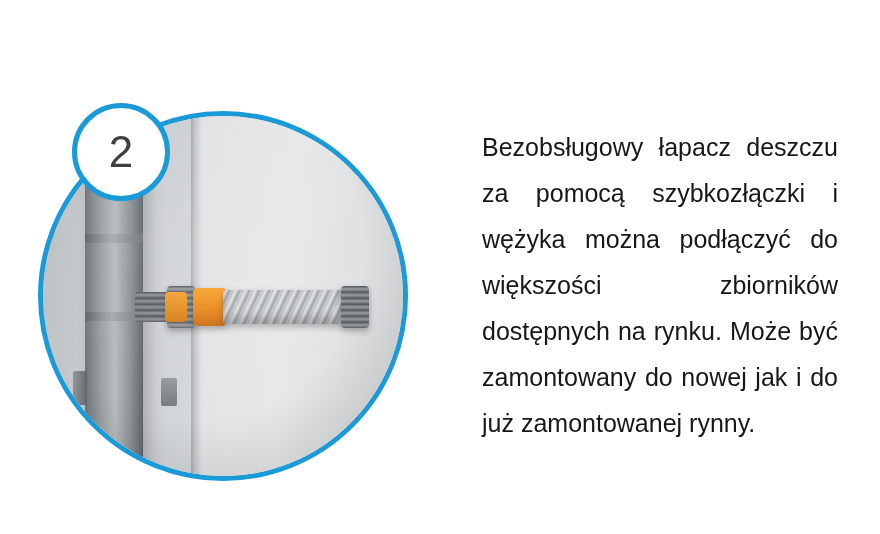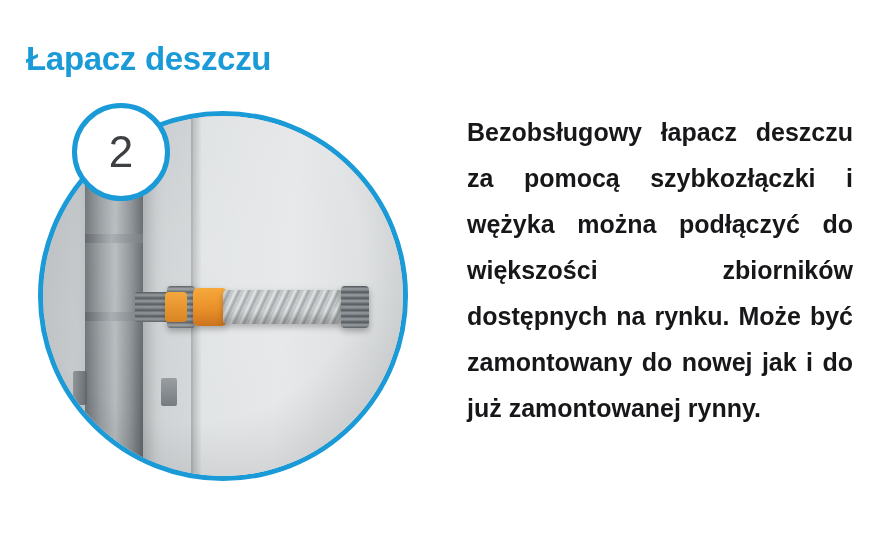--- a/index.html
+++ b/index.html
@@ -224,28 +224,27 @@
     position: absolute;
     left: 466px;
     top: 108px;
     width: 388px;
     font-size: 25px;
     line-height: 46px;
     color: #17171a;
     text-align: justify;
     text-justify: inter-word;
   }
-  .body-text p { margin: 1px; font-weight: bold; }
+  .body-text p { margin: 16px; }
 </style>
 </head>
 <body>
 
 <div id="page-root">
 
-  <h1 class="page-title">Łapacz deszczu</h1>
 
   <div class="figure-wrap">
 
     <div class="photo-circle">
       <div class="photo-inner">
         <div class="wall-right"></div>
         <div class="wall-seam"></div>
 
         <div class="downpipe"></div>
         <div class="pipe-ring r1"></div>

